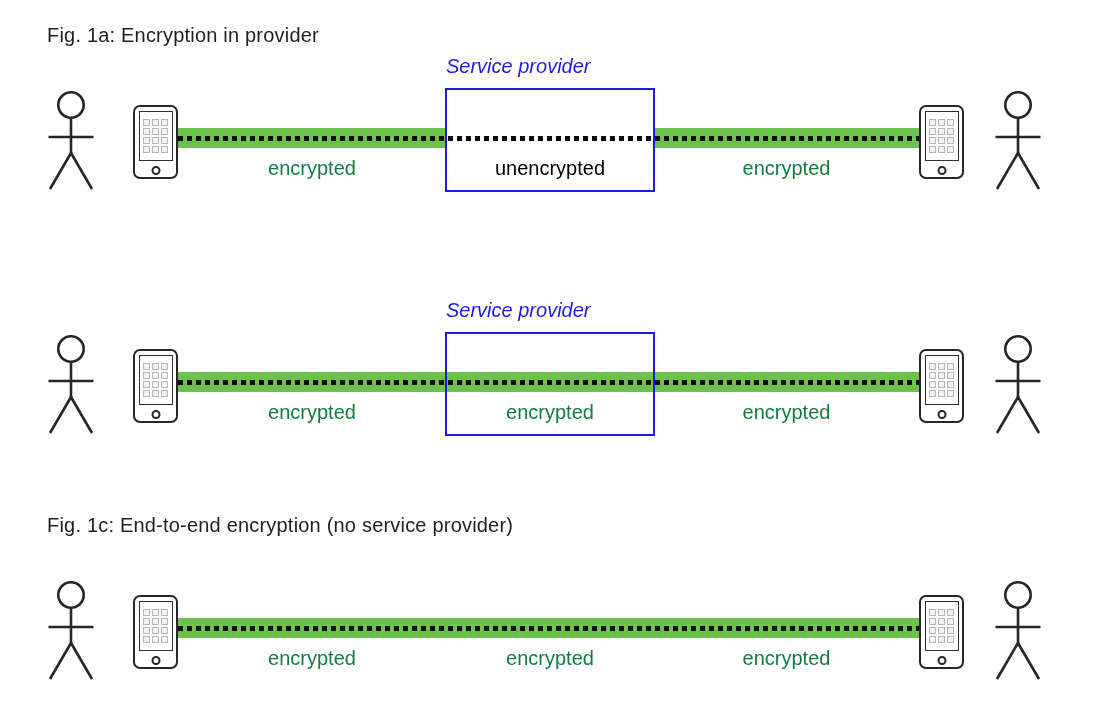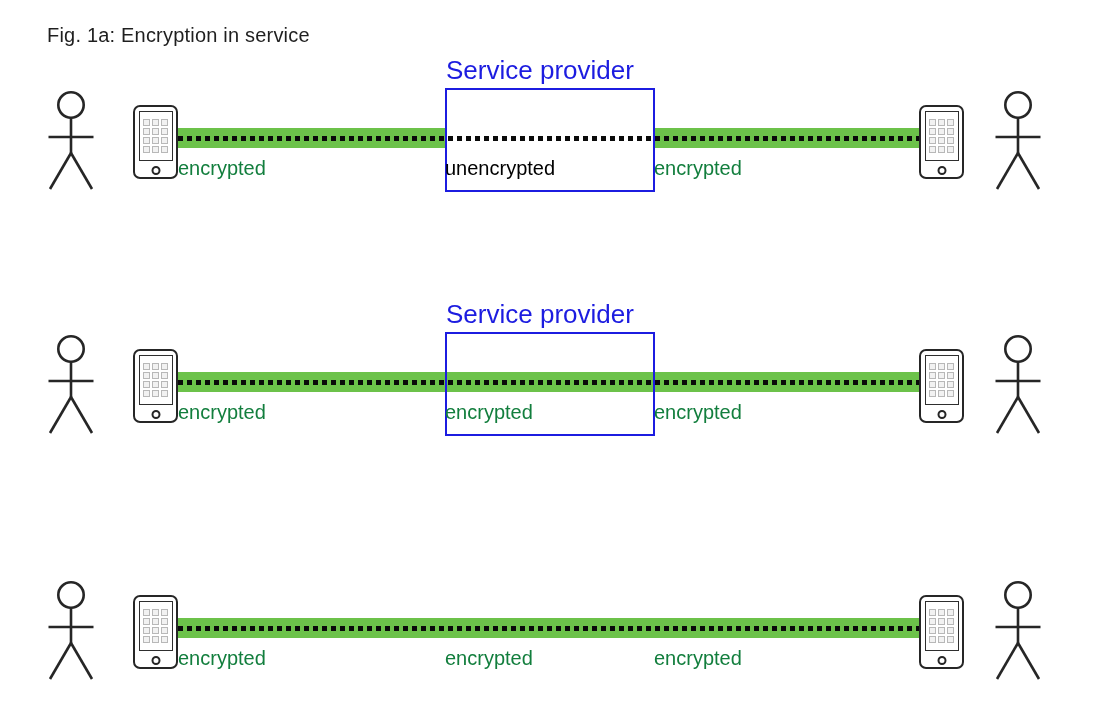--- a/index.html
+++ b/index.html
@@ -128,46 +128,47 @@
     box-sizing: border-box;
     border: 2px solid #1c1ce0;
     background: transparent;
     z-index: 3;
   }
   .provider-label {
     position: absolute;
     left: 446px;
     top: 55px;
     width: 240px;
-    font-size: 26px;
+    font-size: 20px;
     color: #1c1ce0;
     white-space: nowrap;
     z-index: 4;
+    font-style: italic;
   }
 
   
   .seg-label {
     position: absolute;
     top: 157px;
     font-size: 20px;
-    text-align: left;
+    text-align: center;
     color: #127e3d;
     white-space: nowrap;
     z-index: 4;
   }
   .seg-label.pos-left   { left: 178px; width: 268px; }
   .seg-label.pos-middle { left: 445px; width: 210px; }
   .seg-label.pos-right  { left: 654px; width: 265px; }
   .seg-label.red { color: #000000; }
 </style>
 </head>
 <body>
 
 <section class="figure" id="fig-1a">
-  <div class="fig-title">Fig. 1a: Encryption in service</div>
+  <div class="fig-title">Fig. 1a: Encryption in provider</div>
 
   <div class="person left">
     <svg viewBox="0 0 48 100" width="48" height="100">
       <circle cx="24" cy="15" r="12.7"></circle>
       <line x1="24" y1="27.7" x2="24" y2="63"></line>
       <line x1="1.5" y1="47" x2="46.5" y2="47"></line>
       <line x1="24" y1="63" x2="3" y2="99"></line>
       <line x1="24" y1="63" x2="45" y2="99"></line>
     </svg>
   </div>
@@ -293,20 +294,21 @@
       <circle cx="24" cy="15" r="12.7"></circle>
       <line x1="24" y1="27.7" x2="24" y2="63"></line>
       <line x1="1.5" y1="47" x2="46.5" y2="47"></line>
       <line x1="24" y1="63" x2="3" y2="99"></line>
       <line x1="24" y1="63" x2="45" y2="99"></line>
     </svg>
   </div>
 </section>
 
 <section class="figure" id="fig-1c">
+  <div class="fig-title">Fig. 1c: End-to-end encryption (no service provider)</div>
 
   <div class="person left">
     <svg viewBox="0 0 48 100" width="48" height="100">
       <circle cx="24" cy="15" r="12.7"></circle>
       <line x1="24" y1="27.7" x2="24" y2="63"></line>
       <line x1="1.5" y1="47" x2="46.5" y2="47"></line>
       <line x1="24" y1="63" x2="3" y2="99"></line>
       <line x1="24" y1="63" x2="45" y2="99"></line>
     </svg>
   </div>

